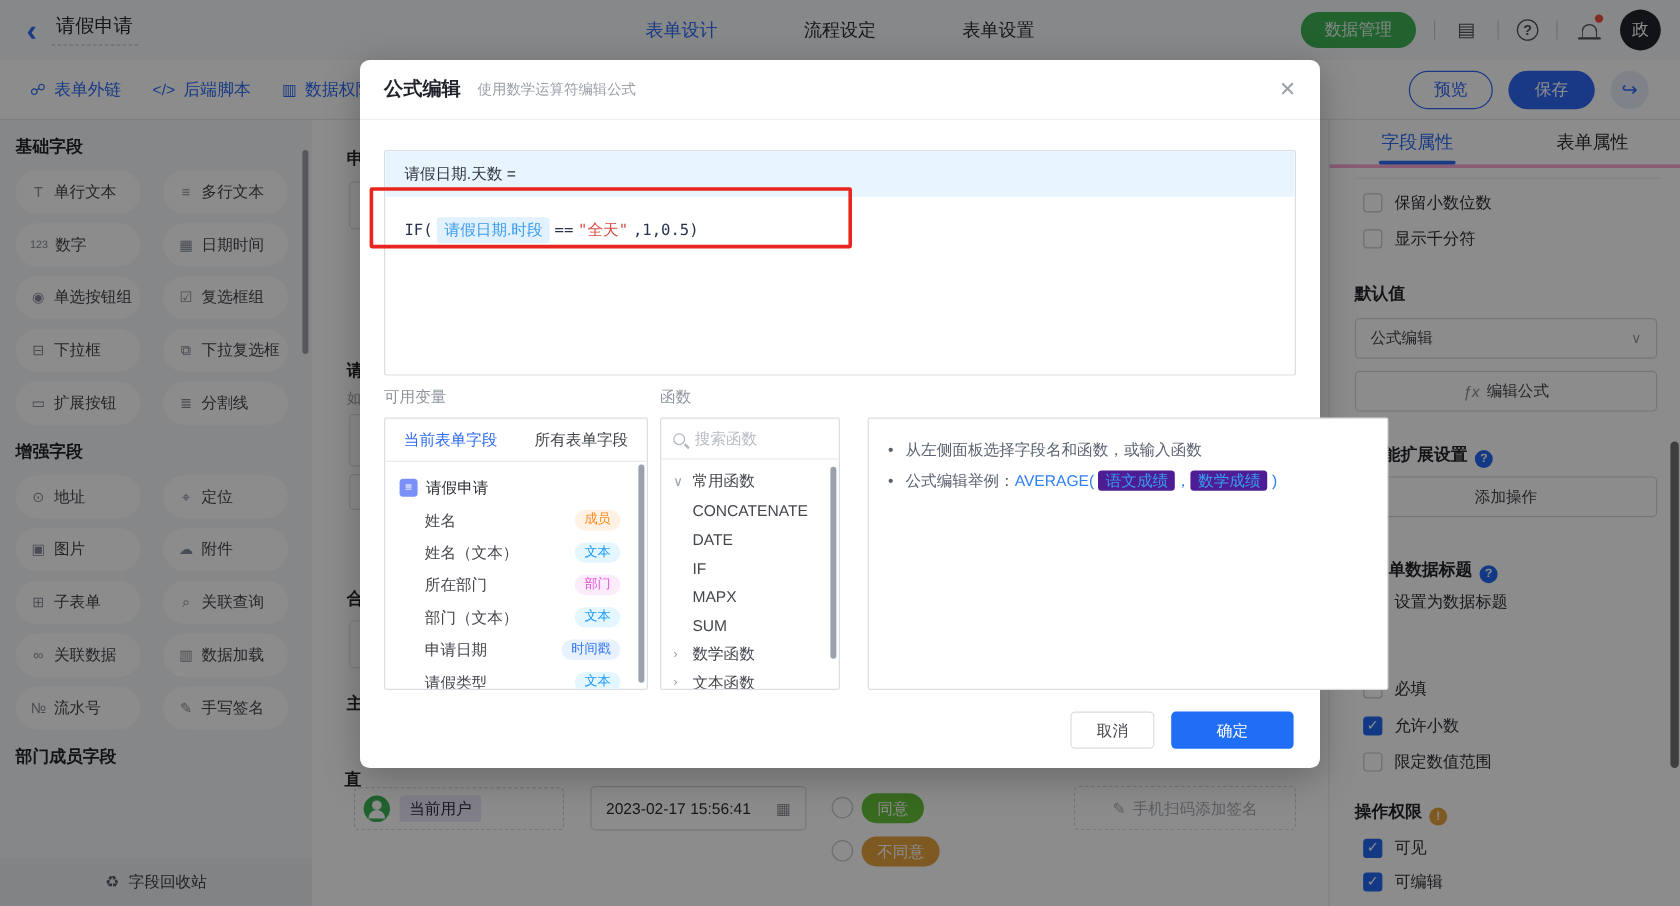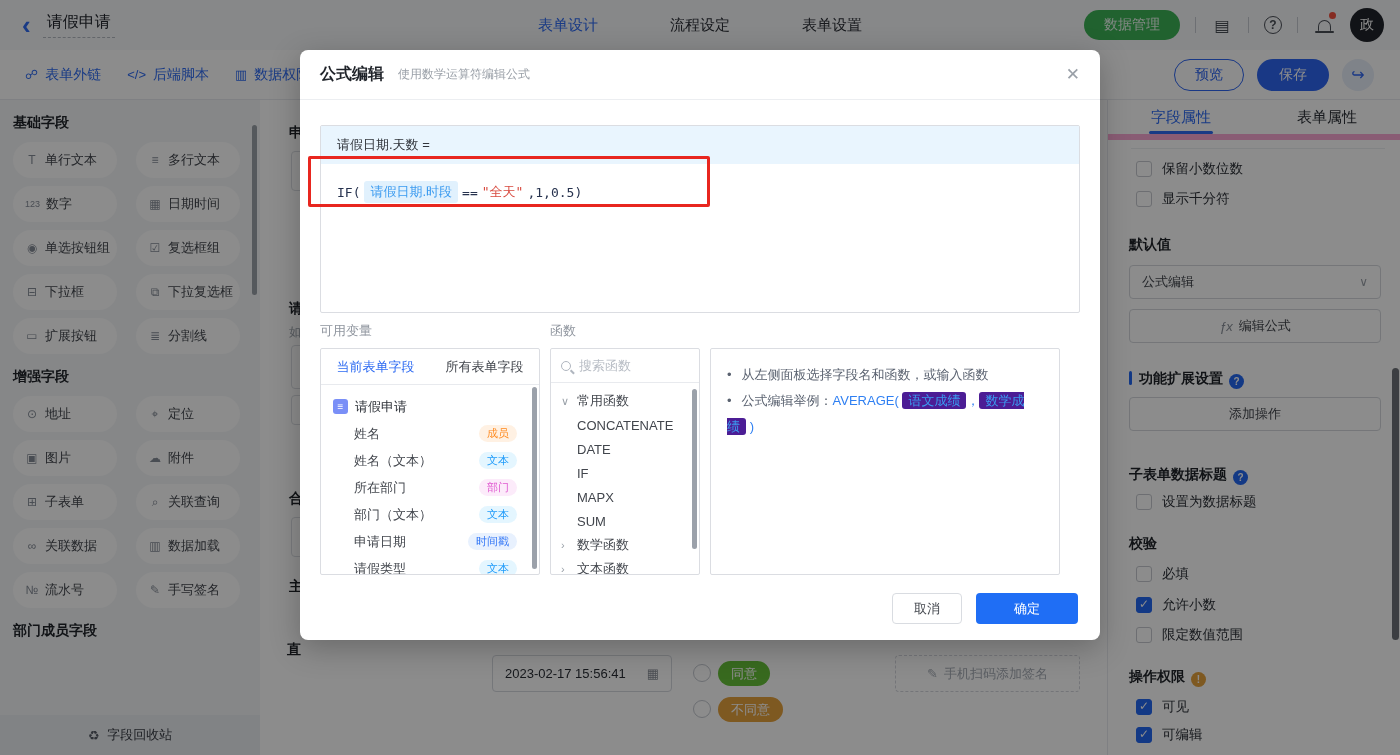--- a/index.html
+++ b/index.html
@@ -57,21 +57,21 @@
 .cu-name{margin-left:8px;background:#e9e5f7;border-radius:3px;padding:2px 8px;color:#2b2f36}
 .date-field{position:absolute;border:1px solid #d6d9df;border-radius:4px;background:#fff;display:flex;align-items:center;padding:0 12px;color:#2b2f36}
 .date-field .dicon{margin-left:auto;color:#8a9099}
 .radio{position:absolute;width:18px;height:18px;border-radius:50%;border:1px solid #c4c8cf;background:#fff}
 .opt-pill{position:absolute;height:25px;border-radius:13px;color:#fff;font-size:13px;display:flex;align-items:center;padding:0 13px}
 .opt-agree{background:#67c23a}
 .opt-disagree{background:#e6a23c}
 .sig-field{position:absolute;border:1px dashed #d3d6dc;border-radius:4px;background:#fff;display:flex;align-items:center;justify-content:center;gap:6px;color:#a6acb5}
 
 .rpanel{position:absolute;left:1107px;top:100px;width:293px;height:655px;background:#fff;border-left:1px solid #e8eaee}
-.rp-tabs{height:40px;display:flex;border-bottom:6px solid #f9a8d4}
+.rp-tabs{height:40px;display:flex;border-bottom:3px solid #f9a8d4}
 .rp-tab{flex:1;display:flex;align-items:center;justify-content:center;font-size:15px;color:#2b2f36;cursor:pointer;position:relative}
 .rp-tab.active{color:#2e6bf2}
 .rp-tab.active::after{content:"";position:absolute;bottom:0;left:50%;transform:translateX(-50%);width:64px;height:3px;border-radius:2px;background:#2e6bf2}
 .rp-divider{position:absolute;left:23px;right:15px;top:48px;height:1px;background:#eceef1}
 .cb-row{position:absolute;left:28px;display:flex;align-items:center;gap:10px;font-size:13.5px;color:#2b2f36}
 .cb{width:16px;height:16px;border:1px solid #c6c9cf;border-radius:3px;background:#fff;position:relative;cursor:pointer;flex:none}
 .cb.checked{background:#2468f2;border-color:#2468f2}
 .cb.checked::after{content:"✓";position:absolute;left:2px;top:-1px;color:#fff;font-size:12px;font-weight:bold}
 .rp-h{position:absolute;left:21px;font-size:14px;font-weight:bold;color:#1f2329}
 .rp-box{position:absolute;left:21px;width:252px;height:34px;border:1px solid #d5d8dd;border-radius:4px;background:#fff;display:flex;align-items:center;font-size:13px;color:#42464d;cursor:pointer}
@@ -282,20 +282,24 @@
     <div class="frag-box" style="left:31px;top:51px;width:60px;height:40px"></div>
     <span class="frag-label" style="left:29px;top:200px">请</span>
     <span class="frag-sub" style="left:29px;top:224px">如</span>
     <div class="frag-box" style="left:31px;top:245px;width:60px;height:44px"></div>
     <div class="frag-box" style="left:31px;top:295px;width:60px;height:30px"></div>
     <span class="frag-label" style="left:29px;top:390px">合</span>
     <div class="frag-box" style="left:31px;top:417px;width:60px;height:40px"></div>
     <span class="frag-label" style="left:29px;top:478px">主</span>
     <span class="frag-label" style="left:27px;top:541px">直</span>
 
+    <div class="cu-field" style="left:35px;top:556px;width:175px;height:36px">
+      <span class="cu-avatar"></span>
+      <span class="cu-name">当前用户</span>
+    </div>
     <div class="date-field" style="left:232px;top:555px;width:180px;height:37px">
       <span>2023-02-17 15:56:41</span>
       <span class="dicon">▦</span>
     </div>
     <span class="radio" style="left:433px;top:564px"></span>
     <span class="opt-pill opt-agree" style="left:458px;top:561px">同意</span>
     <span class="radio" style="left:433px;top:600px"></span>
     <span class="opt-pill opt-disagree" style="left:458px;top:597px">不同意</span>
     <div class="sig-field" style="left:635px;top:555px;width:185px;height:37px">
       <span>✎</span>
@@ -450,21 +454,21 @@
             <span>数学函数</span>
           </div>
         <div class="fn-group">
             <span class="chv">›</span>
             <span>文本函数</span>
           </div>
       </div>
       <div class="fn-thumb"></div>
     </div>
 
-    <div class="panel hints" style="left:410px;width:350px">
+    <div class="panel hints" style="left:423px;width:434px">
       <div class="hint-line"><span>从左侧面板选择字段名和函数，或输入函数</span></div>
       <div class="hint-line"><span>公式编辑举例：</span><span class="h-blue">AVERAGE(</span> <span class="h-token">语文成绩</span><span class="h-blue">，</span><span class="h-token">数学成绩</span> <span class="h-blue">)</span></div>
     </div>
 
     <div class="m-foot">
       <button class="btn-cancel">取消</button>
       <button class="btn-ok">确定</button>
     </div>
   </section>
 

